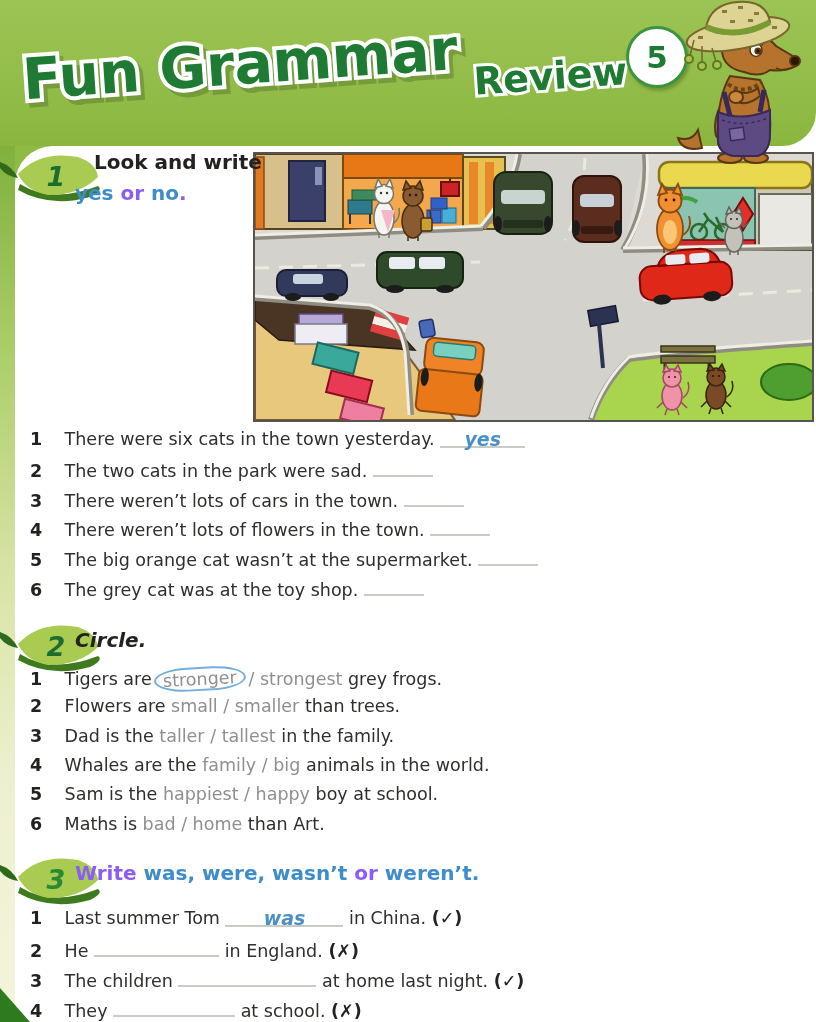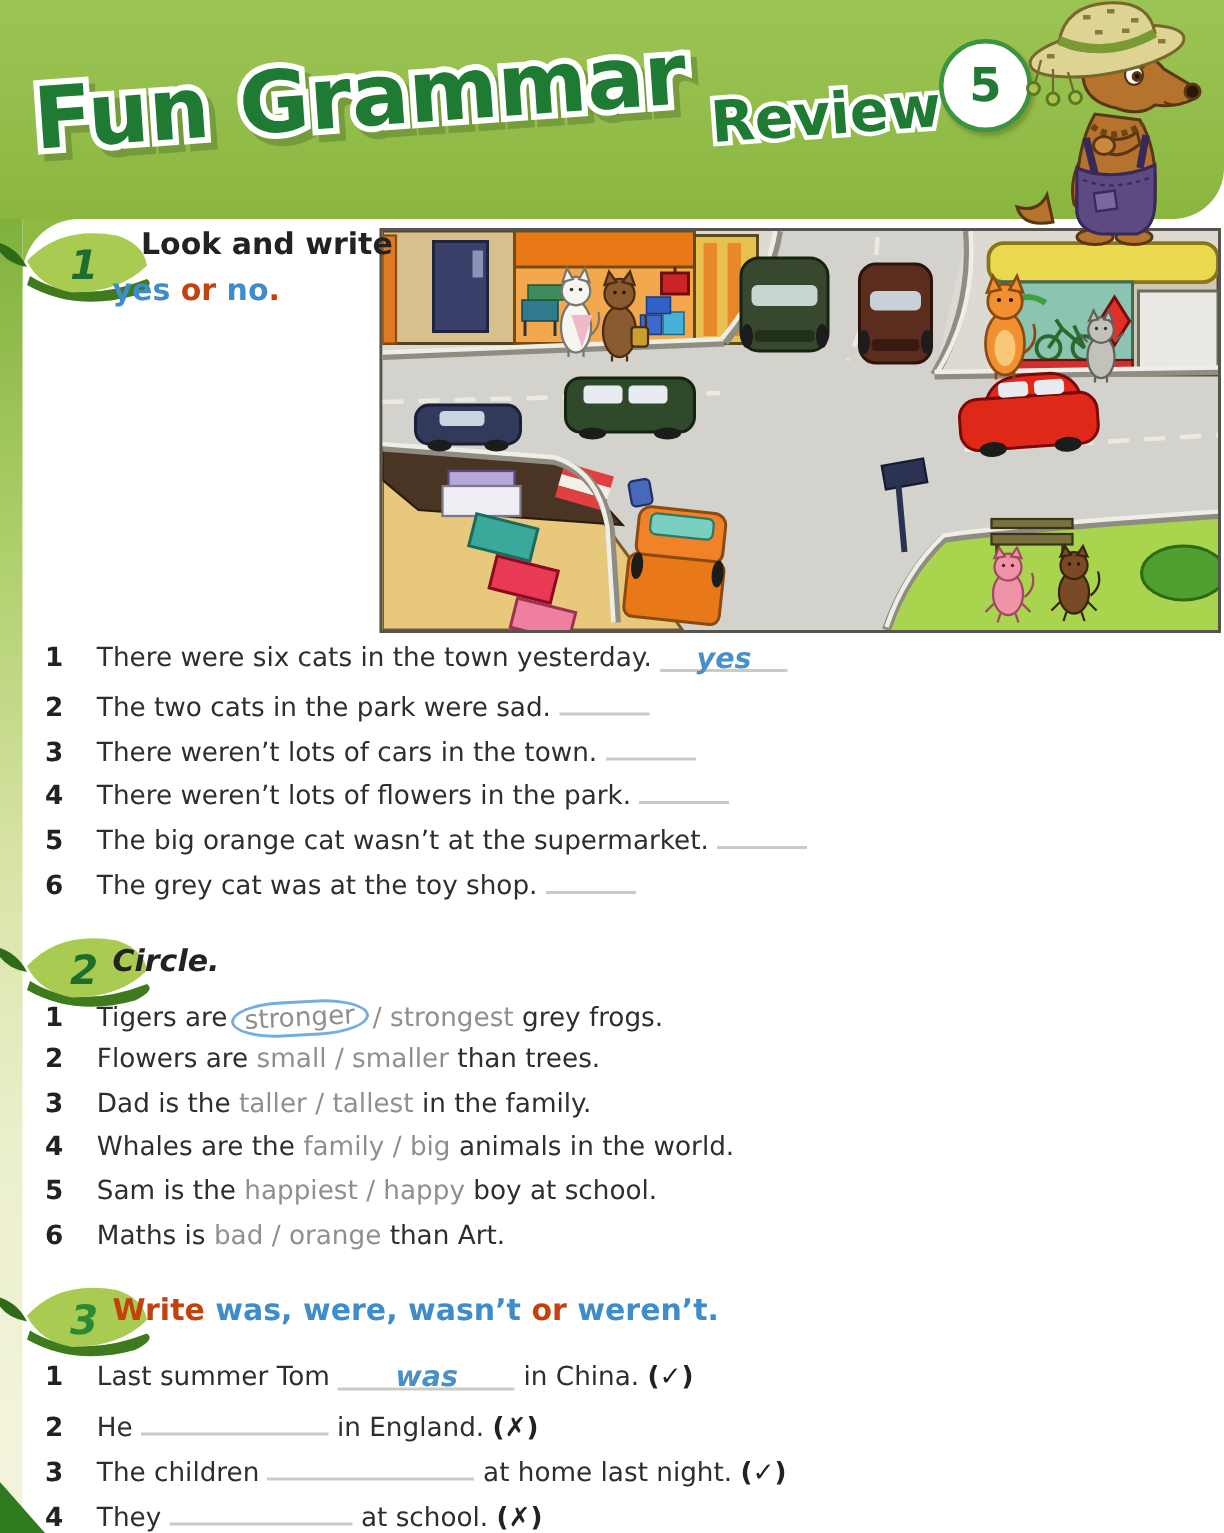--- a/index.html
+++ b/index.html
@@ -21,21 +21,21 @@
     border:3px solid #3d9440;border-radius:50%;text-align:center;line-height:56px;
     font-size:31px;font-weight:bold;color:#1f7a33;box-shadow:2px 3px 3px rgba(60,80,20,.35);z-index:4;}
   .corner-fold{left:0;bottom:0;width:30px;height:34px;background:#2e7a1e;
     clip-path:polygon(0 0,0 100%,100% 100%);z-index:6;}
   
   .sec-title{font-size:20px;font-weight:bold;color:#232220;z-index:3;}
   .row{position:absolute;left:30px;width:760px;font-size:17.5px;color:#2f2e2c;
        font-weight:500;white-space:nowrap;z-index:3;}
   .num{display:inline-block;width:29px;font-weight:bold;color:#232220;}
   .blue{color:#3e8cca;font-weight:bold;}
-  .bold-black{color:#c2410c;font-weight:bold;}
+  .bold-black{color:#8b5cf6;font-weight:bold;}
   .choice{color:#8f8f8f;}
   .circled{display:inline-block;padding:0 7px;margin:0 -3px;border:2px solid #74aede;
     border-radius:55% / 75%;transform:rotate(-3deg);}
   .blank{display:inline-block;min-width:60px;border-bottom:2px solid #cbcbc6;
     text-align:center;height:19px;vertical-align:baseline;}
   .blank.w85{min-width:85px;} .blank.w118{min-width:118px;} .blank.w125{min-width:125px;}
   .blank.w138{min-width:138px;} .blank.w122{min-width:122px;}
   .hand{color:#4a90c8;font-size:19px;font-style:italic;font-weight:bold;position:relative;top:1px;}
   .mark{font-weight:bold;color:#232220;}
   
@@ -344,21 +344,21 @@
   <span class="txt">The two cats in the park were sad.</span>
   <span class="blank"><span class="hand"></span></span>
 </div>
 <div class="row" style="top:486px">
   <span class="num">3</span>
   <span class="txt">There weren’t lots of cars in the town.</span>
   <span class="blank"><span class="hand"></span></span>
 </div>
 <div class="row" style="top:515px">
   <span class="num">4</span>
-  <span class="txt">There weren’t lots of flowers in the park.</span>
+  <span class="txt">There weren’t lots of flowers in the town.</span>
   <span class="blank"><span class="hand"></span></span>
 </div>
 <div class="row" style="top:545px">
   <span class="num">5</span>
   <span class="txt">The big orange cat wasn’t at the supermarket.</span>
   <span class="blank"><span class="hand"></span></span>
 </div>
 <div class="row" style="top:575px">
   <span class="num">6</span>
   <span class="txt">The grey cat was at the toy shop.</span>
@@ -405,21 +405,21 @@
   <span class="choice">happiest</span>
   <span class="choice">/</span>
   <span class="choice">happy</span>
   <span>boy at school.</span>
 </div>
 <div class="row" style="top:814px">
   <span class="num">6</span>
   <span>Maths is</span>
   <span class="choice">bad</span>
   <span class="choice">/</span>
-  <span class="choice">orange</span>
+  <span class="choice">home</span>
   <span>than Art.</span>
 </div>
 
 <div class="abs sec-title" style="left:75px;top:861px;">
   <span class="bold-black">Write</span>
   <span class="blue">was,</span>
   <span class="blue">were,</span>
   <span class="blue">wasn’t</span>
   <span class="bold-black">or</span>
   <span class="blue">weren’t</span><span class="blue">.</span>

